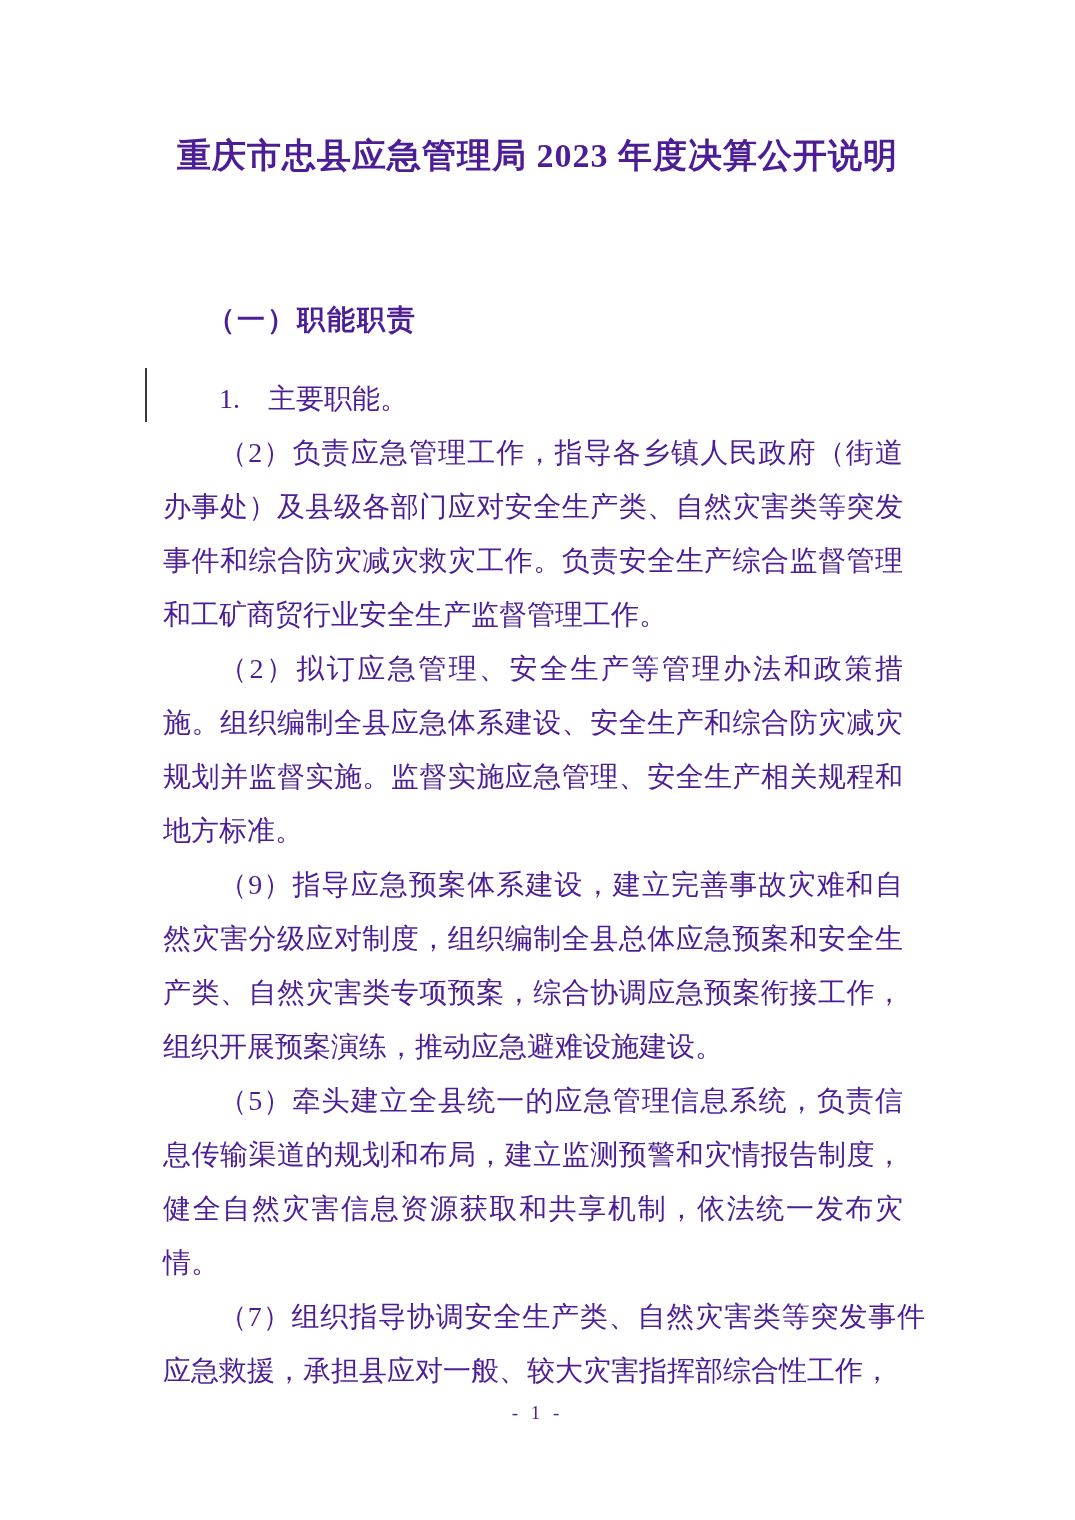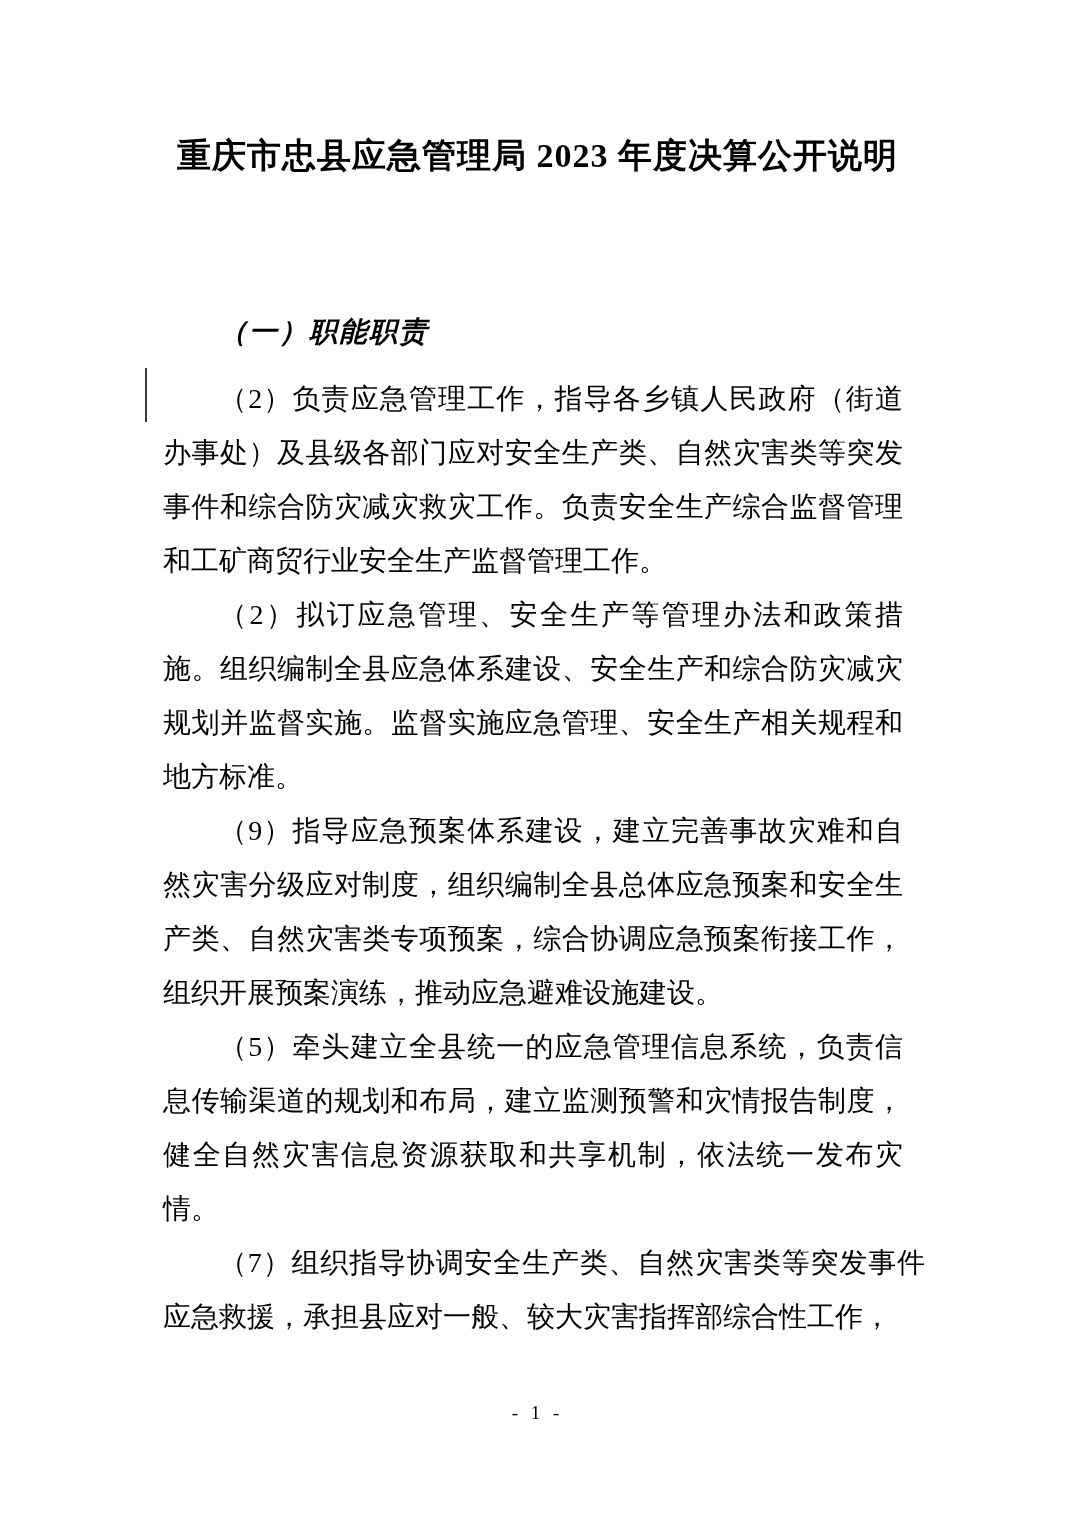--- a/index.html
+++ b/index.html
@@ -5,21 +5,21 @@
   html, body {
     margin: 0;
     padding: 0;
     background: #ffffff;
   }
   .page {
     position: relative;
     width: 1075px;
     height: 1488px;
     background: #ffffff;
-    color: #000000;
+    color: #4c1d95;
     font-family: "Liberation Serif", "DejaVu Serif", serif;
     overflow: hidden;
   }
   .doc-title {
     position: absolute;
     top: 133px;
     left: 0;
     right: 0;
     margin: 0;
     text-align: center;
@@ -37,27 +37,26 @@
     font-size: 30px;
     font-weight: bold;
     font-family: "Liberation Sans", "DejaVu Sans", sans-serif;
     letter-spacing: 1px;
   }
   .subsection-heading {
     position: absolute;
     top: 301px;
     left: 163px;
     right: 165px;
-    margin: 12px;
+    margin: 0;
     text-indent: 44px;
     font-size: 28px;
     font-weight: bold;
     font-family: "Liberation Serif", "DejaVu Serif", serif;
     letter-spacing: 2px;
-    font-style: italic;
   }
   .change-bar {
     position: absolute;
     left: 145px;
     top: 368px;
     width: 2px;
     height: 54px;
     background: #3a3a3a;
   }
   .doc-body {
@@ -96,20 +95,21 @@
 <div class="page">
 
   <h1 class="doc-title">重庆市忠县应急管理局 2023 年度决算公开说明</h1>
 
 
   <h3 class="subsection-heading">（一）职能职责</h3>
 
   <div class="change-bar"></div>
 
   <div class="doc-body">
+    <p>1.　主要职能。</p>
     <p>（2）负责应急管理工作，指导各乡镇人民政府（街道办事处）及县级各部门应对安全生产类、自然灾害类等突发事件和综合防灾减灾救灾工作。负责安全生产综合监督管理和工矿商贸行业安全生产监督管理工作。</p>
     <p>（2）拟订应急管理、安全生产等管理办法和政策措施。组织编制全县应急体系建设、安全生产和综合防灾减灾规划并监督实施。监督实施应急管理、安全生产相关规程和地方标准。</p>
     <p>（9）指导应急预案体系建设，建立完善事故灾难和自然灾害分级应对制度，组织编制全县总体应急预案和安全生产类、自然灾害类专项预案，综合协调应急预案衔接工作，组织开展预案演练，推动应急避难设施建设。</p>
     <p>（5）牵头建立全县统一的应急管理信息系统，负责信息传输渠道的规划和布局，建立监测预警和灾情报告制度，健全自然灾害信息资源获取和共享机制，依法统一发布灾情。</p>
     <p class="wide">（7）组织指导协调安全生产类、自然灾害类等突发事件应急救援，承担县应对一般、较大灾害指挥部综合性工作，</p>
   </div>
 
   <div class="page-number">- 1 -</div>
 
 </div>

